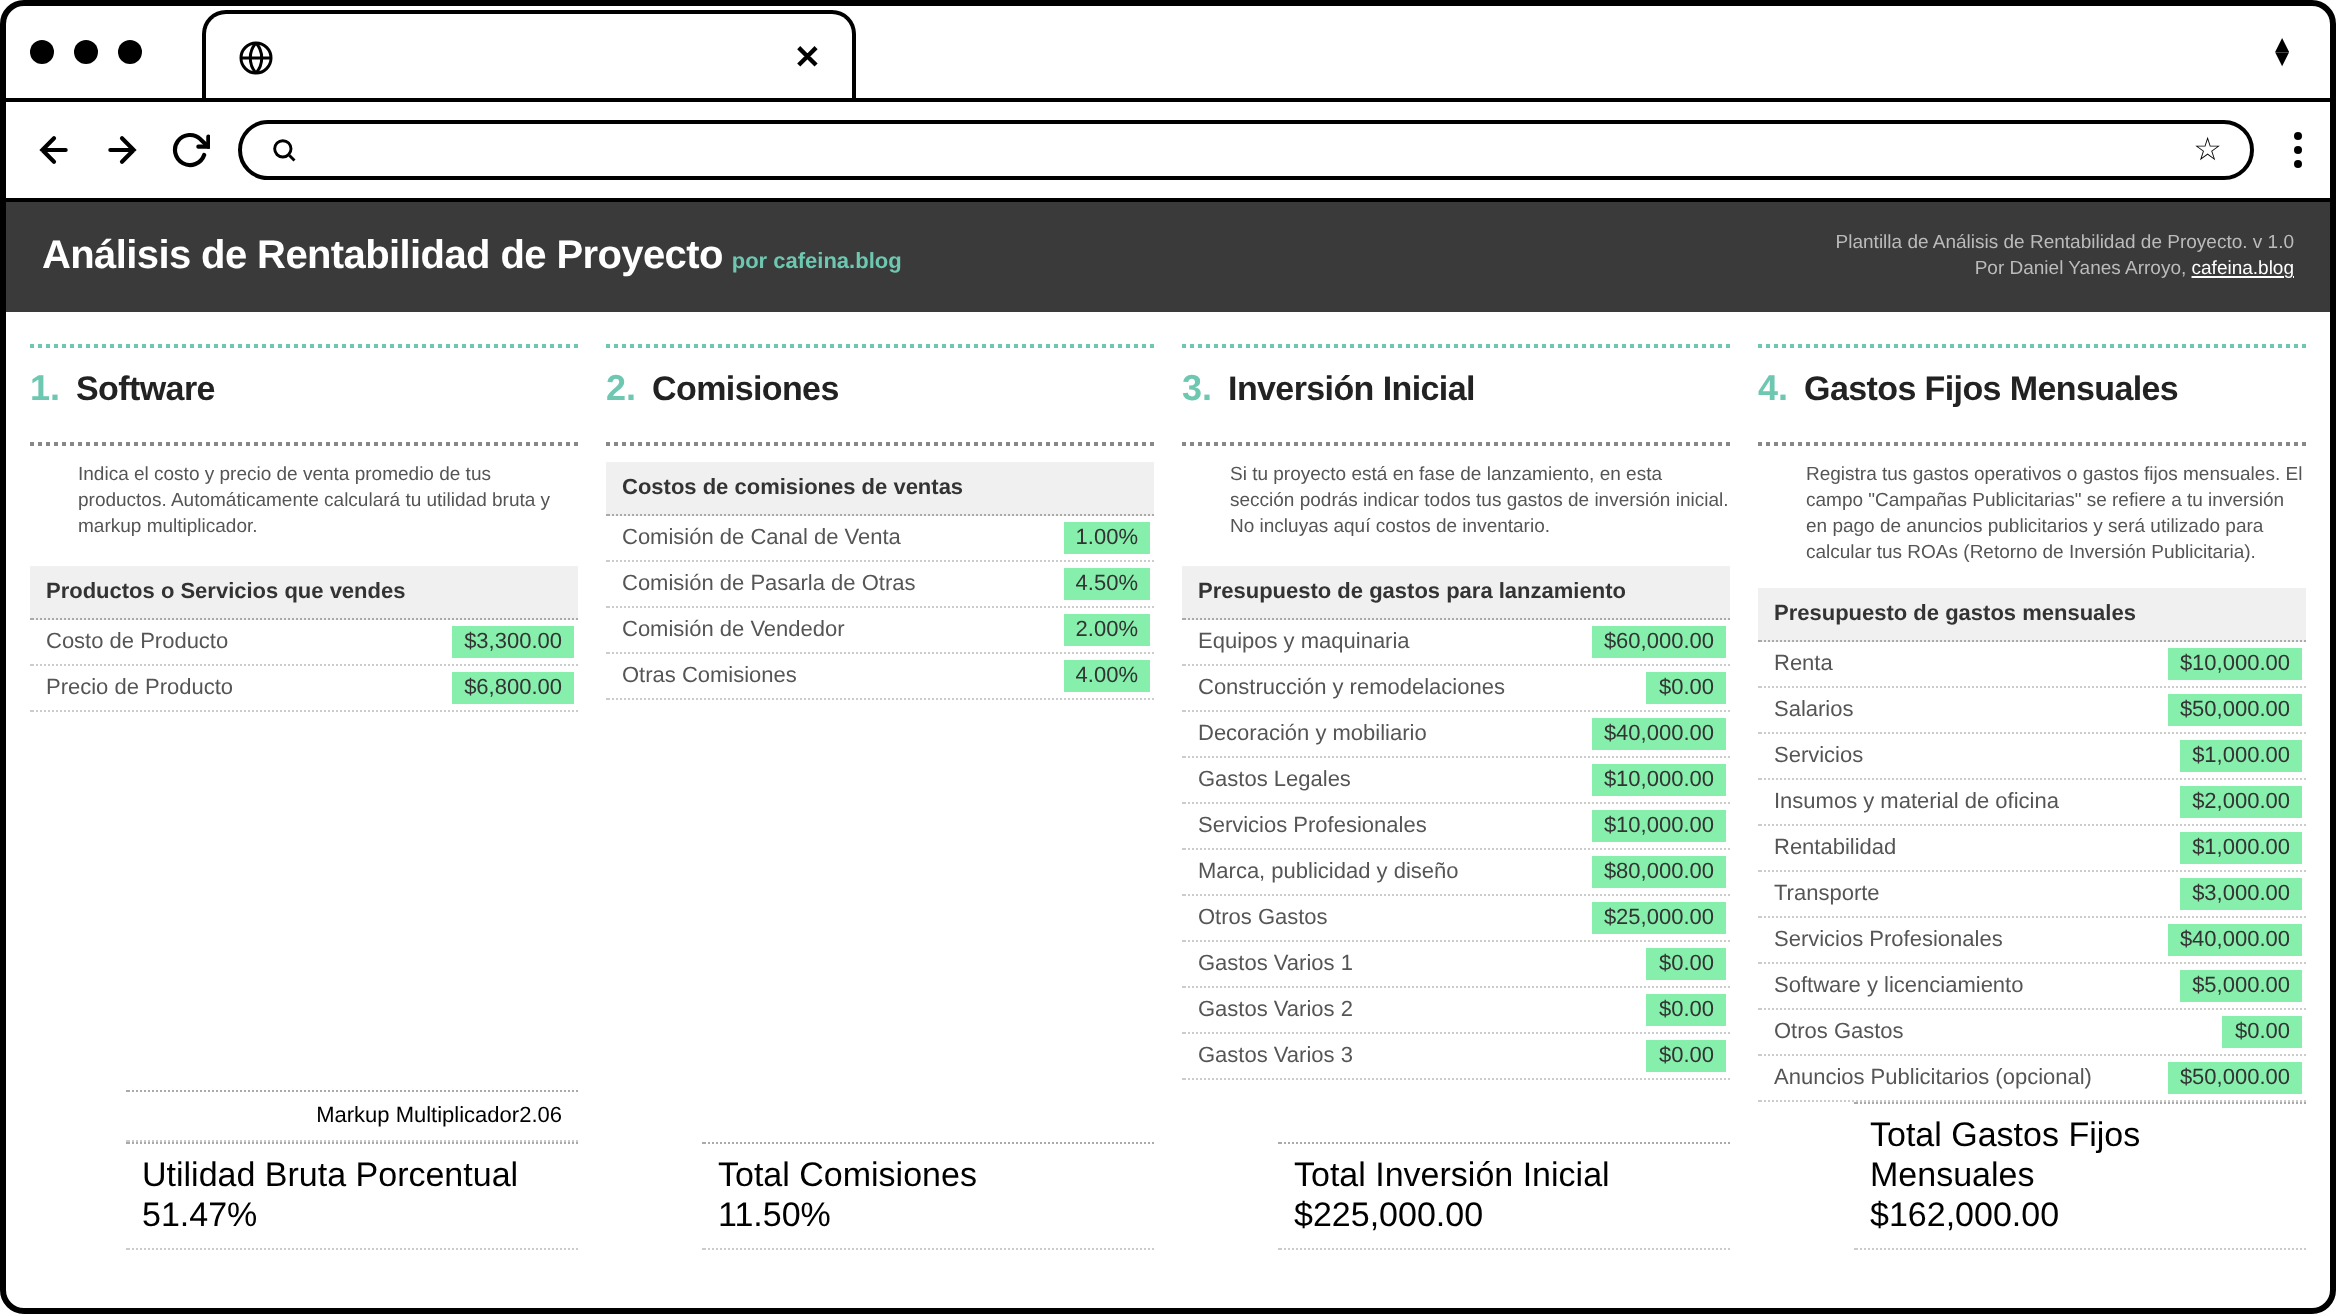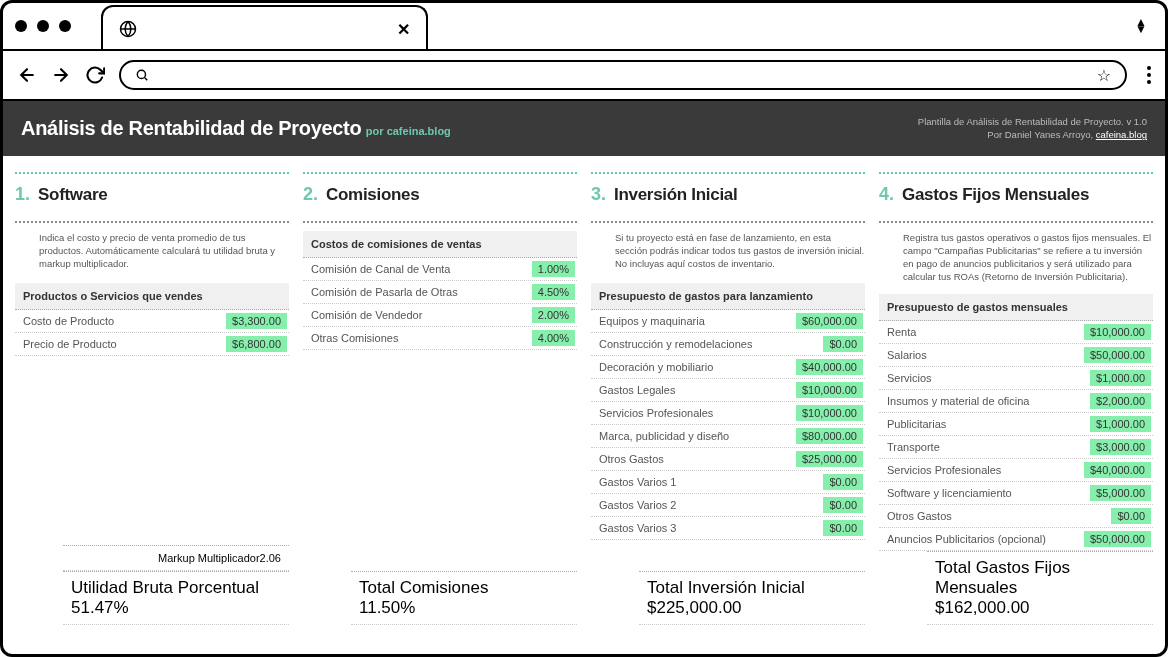--- a/index.html
+++ b/index.html
@@ -265,21 +265,21 @@
           </div>
           <div class="row highlight">
             <span class="row-label">Servicios</span>
             <span class="row-value">$1,000.00</span>
           </div>
           <div class="row highlight">
             <span class="row-label">Insumos y material de oficina</span>
             <span class="row-value">$2,000.00</span>
           </div>
           <div class="row highlight">
-            <span class="row-label">Publicitarias</span>
+            <span class="row-label">Rentabilidad</span>
             <span class="row-value">$1,000.00</span>
           </div>
           <div class="row highlight">
             <span class="row-label">Transporte</span>
             <span class="row-value">$3,000.00</span>
           </div>
           <div class="row highlight">
             <span class="row-label">Servicios Profesionales</span>
             <span class="row-value">$40,000.00</span>
           </div>

